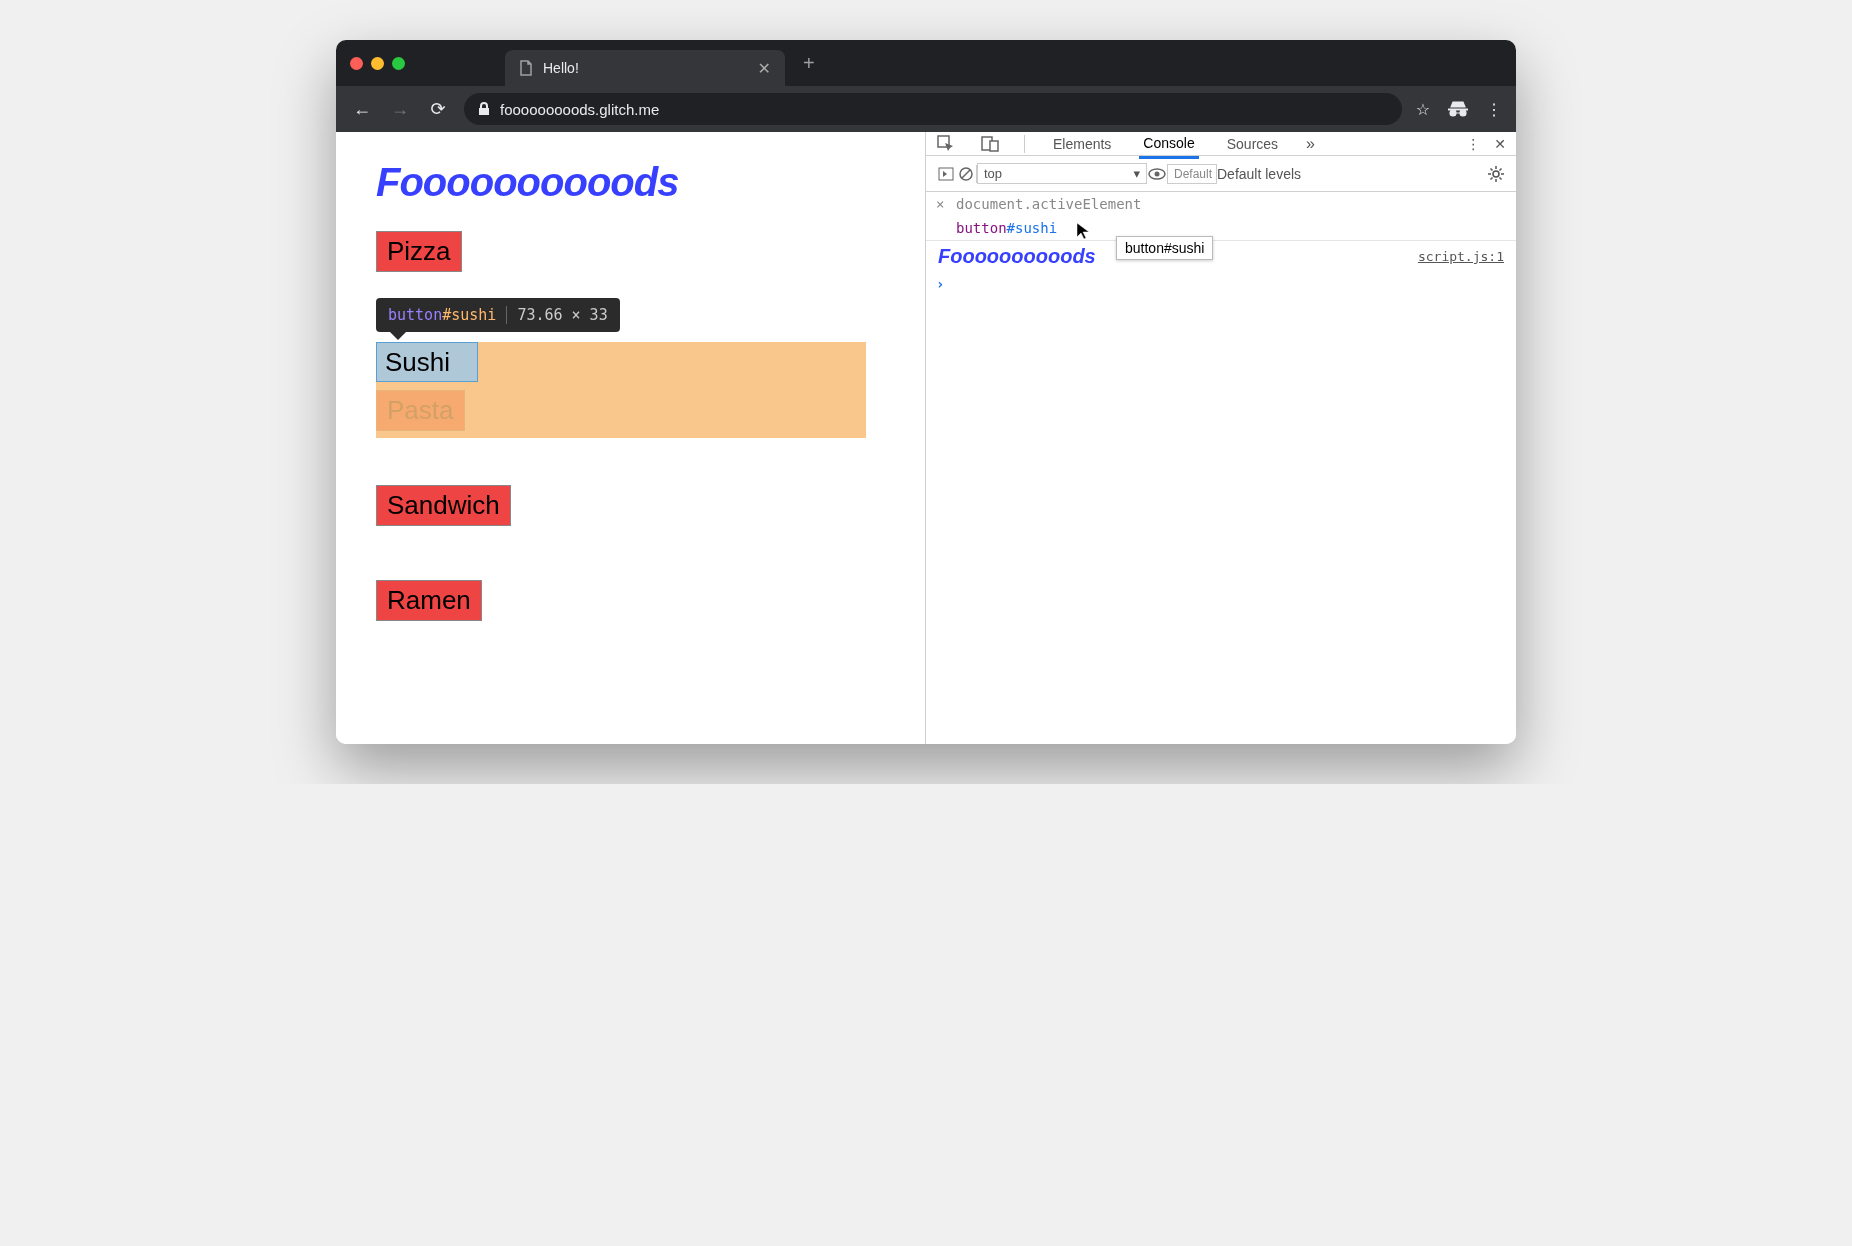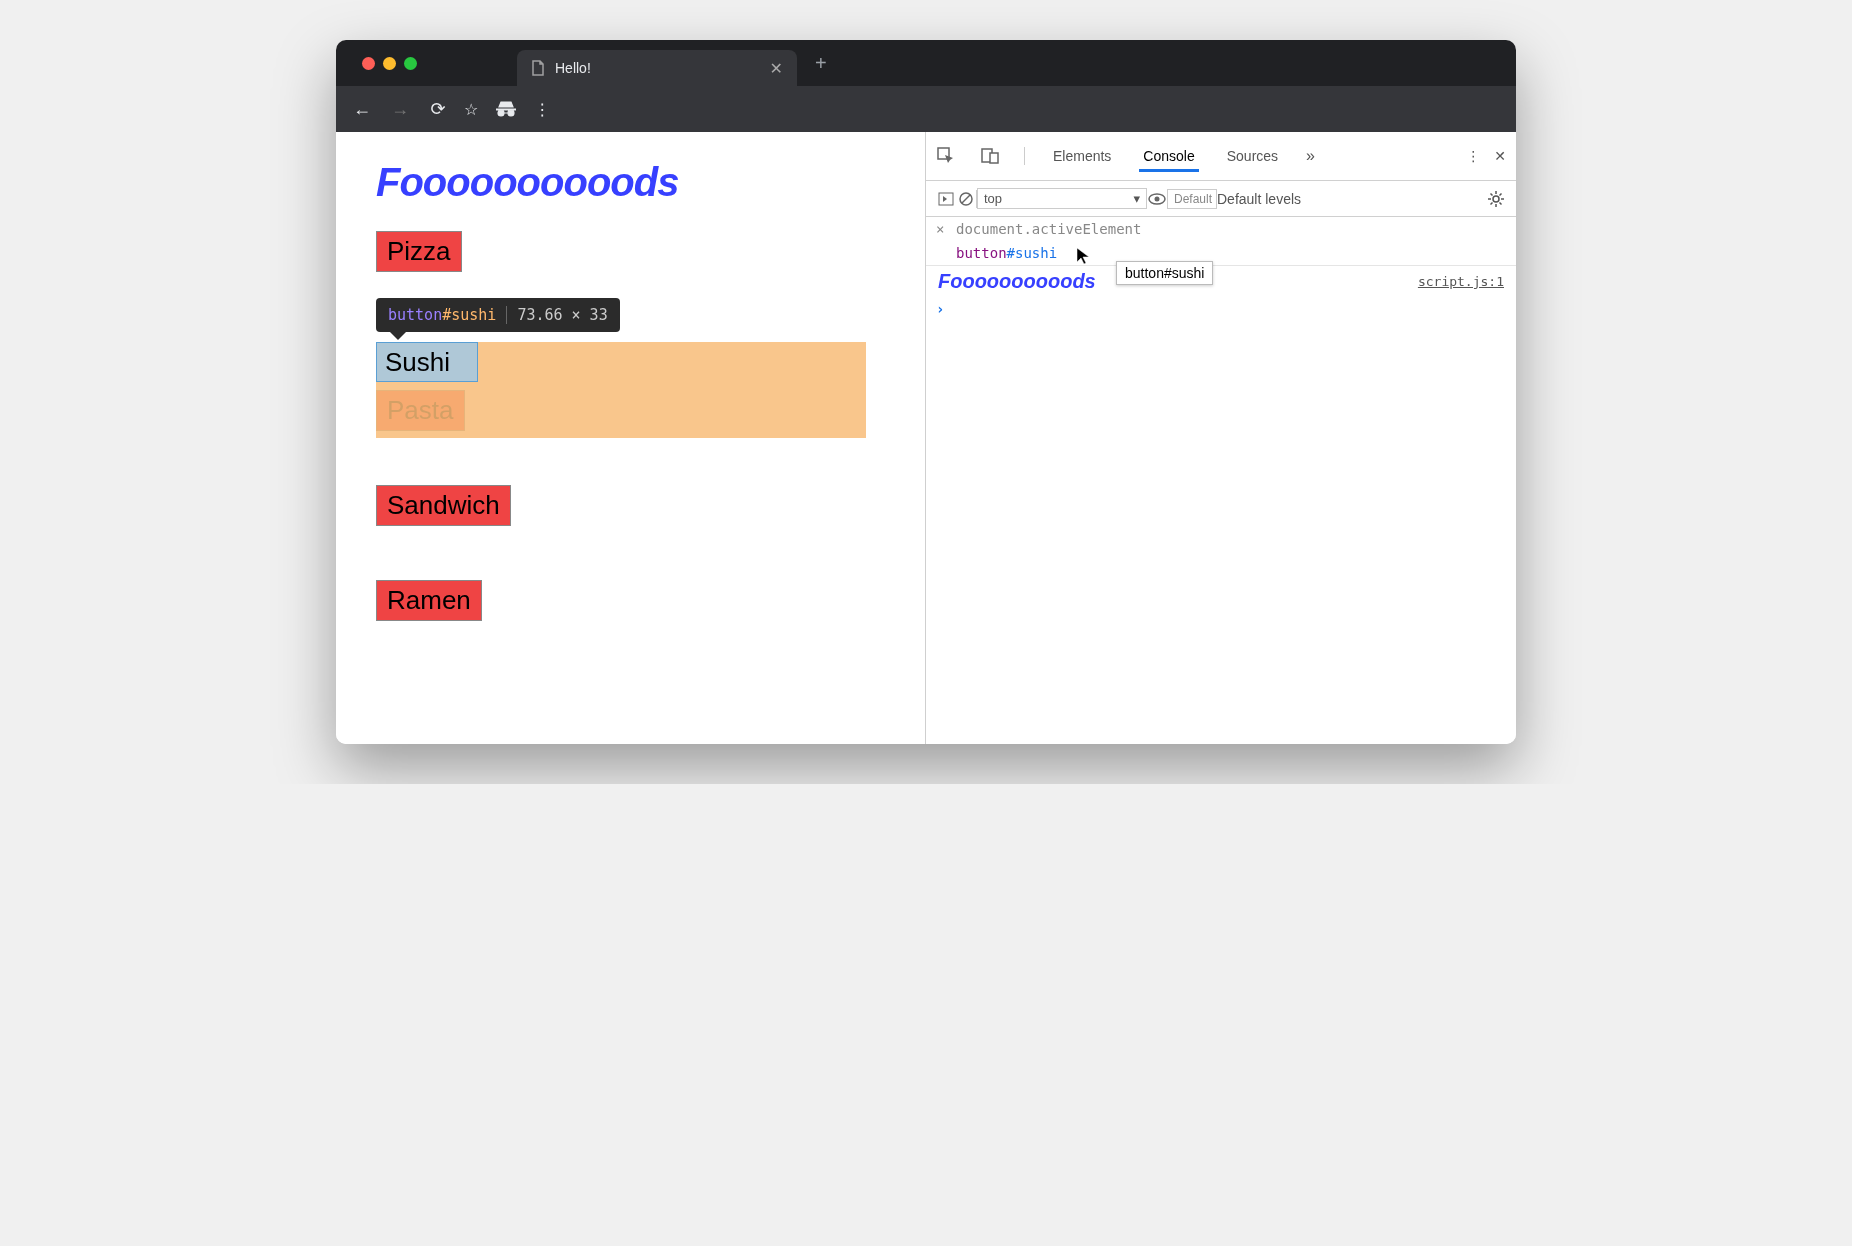--- a/index.html
+++ b/index.html
@@ -17,21 +17,21 @@
     border-radius: 10px;
     box-shadow: 0 25px 60px rgba(0,0,0,0.35);
     overflow: hidden;
   }
   
   .titlebar {
     background: #202124;
     display: flex;
     align-items: center;
     height: 46px;
-    padding: 0 26px;
+    padding: 0 14px;
   }
   .traffic { display: flex; gap: 8px; margin-right: 100px; }
   .dot { width: 13px; height: 13px; border-radius: 50%; }
   .dot.red { background: #ff5f57; }
   .dot.yellow { background: #febc2e; }
   .dot.green { background: #28c840; }
   .tab {
     background: #35363a;
     color: #e8eaed;
     height: 36px;
@@ -150,21 +150,21 @@
   .devtools {
     flex: 1;
     display: flex;
     flex-direction: column;
     background: #fff;
     font-size: 14px;
   }
   .dt-tabbar {
     display: flex;
     align-items: center;
-    height: 49px;
+    height: 24px;
     border-bottom: 1px solid #d0d0d0;
     padding: 0 10px;
     gap: 24px;
     color: #555;
   }
   .dt-iconbtn { width: 20px; height: 20px; display: flex; align-items: center; justify-content: center; }
   .dt-tab { padding: 6px 4px; }
   .dt-tab.active { color: #000; border-bottom: 3px solid #1a73e8; margin-bottom: -1px; font-weight: 500; padding-bottom: 5px; }
   .dt-more { font-size: 16px; }
   .dt-right { margin-left: auto; display: flex; gap: 14px; align-items: center; }
@@ -245,20 +245,28 @@
       <span>Hello!</span>
       <span class="close">✕</span>
     </div>
     <span class="newtab">+</span>
   </div>
 
   <div class="urlbar">
     <span class="navbtn">←</span>
     <span class="navbtn dim">→</span>
     <span class="navbtn">⟳</span>
+    <div class="omni">
+      <span class="lock">
+        <svg width="12" height="14" viewBox="0 0 12 14">
+            <path fill="#e8eaed" d="M2 6V4a4 4 0 118 0v2h1v7H1V6h1zm2 0h4V4a2 2 0 10-4 0v2z"></path>
+          </svg>
+      </span>
+      <span>fooooooooods.glitch.me</span>
+    </div>
     <div class="urlactions">
       <span>☆</span>
       <span>
         <svg width="20" height="16" viewBox="0 0 20 16">
             <path fill="#e8eaed" d="M3 6l2-5h10l2 5H3zm-3 2h20v1H0zM5 15a3 3 0 100-6 3 3 0 000 6zm10 0a3 3 0 100-6 3 3 0 000 6zM8 12h4" stroke="#e8eaed" stroke-width="1.2"></path>
           </svg>
       </span>
       <span>⋮</span>
     </div>
   </div>

